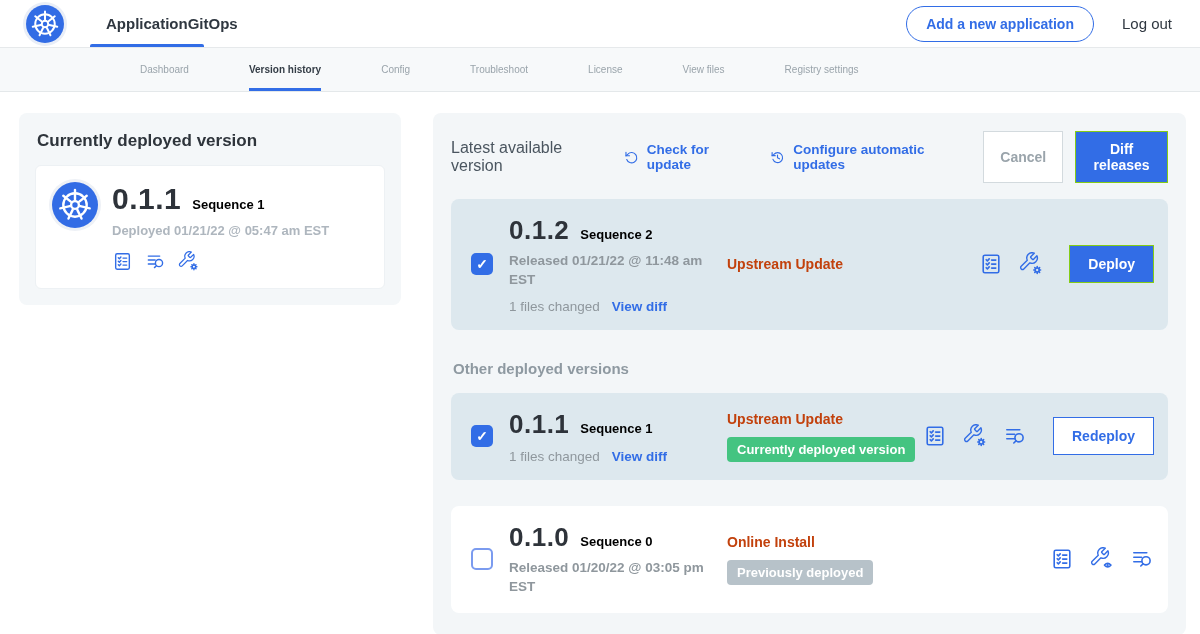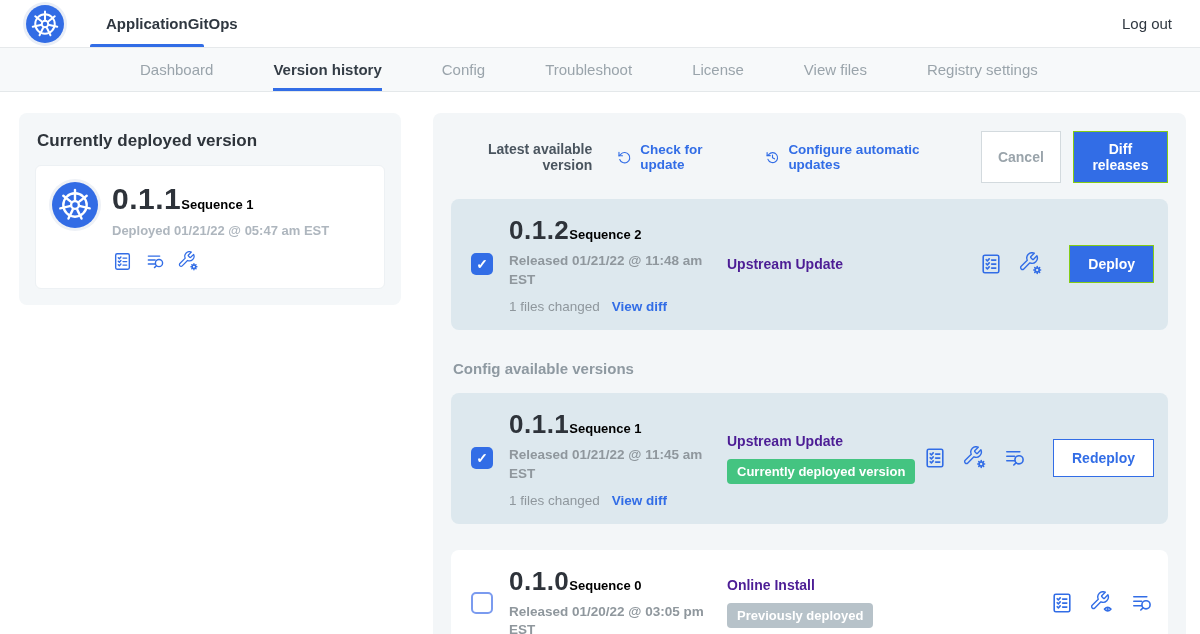--- a/index.html
+++ b/index.html
@@ -20,51 +20,51 @@
     bottom:0; height:3px; background:#326de6; border-radius:2px 2px 0 0; }
   .topnav-right { margin-left:auto; display:flex; align-items:center; gap:28px; }
   .pill-btn { background:#fff; border:1px solid #326de6; color:#326de6; font-weight:700;
     font-size:14px; padding:9px 19px; border-radius:20px; cursor:pointer;
     font-family:inherit; }
   .logout { font-size:15px; color:#2f3740; cursor:pointer; }
 
   
   .subnav { height:44px; background:#f7f9fa; border-bottom:1px solid #e4e8ea;
     display:flex; align-items:stretch; padding-left:140px; gap:60px; }
-  .subnav-tab { position:relative; display:flex; align-items:center; font-size:15px;
+  .subnav-tab { position:relative; display:flex; align-items:center; font-size:10px;
     color:#9aa4ab; cursor:pointer; white-space:nowrap; }
   .subnav-tab.active { color:#343d46; font-weight:700; }
   .subnav-tab.active::after { content:""; position:absolute; left:0; right:0; bottom:0;
     height:3px; background:#326de6; }
 
   
   .main { display:flex; align-items:flex-start; gap:32px; padding:21px 14px 0 19px; }
 
   
   .deployed-panel { width:382px; flex-shrink:0; background:#f4f7f9; border-radius:8px;
     padding:16px; }
   .deployed-title { font-size:17px; font-weight:700; color:#2e343b; margin:2px 0 14px 2px; }
   .deployed-card { background:#fff; border:1px solid #edf1f4; border-radius:6px;
     padding:16px; display:flex; gap:14px; align-items:flex-start; }
   .k8s-badge { width:46px; height:46px; border-radius:50%; background:#326ce5;
     box-shadow:0 0 0 3px #eef1f6; color:#fff; flex-shrink:0;
     display:flex; align-items:center; justify-content:center; }
   .k8s-badge .icon-btn { width:36px; height:36px; display:block; }
-  .version-line { display:flex; align-items:baseline; }
+  .version-line { display:flex; align-items:baseline; gap:11px; }
   .version-num-lg { font-size:30px; font-weight:800; color:#2e333a; letter-spacing:.5px; }
   .sequence { font-size:13px; font-weight:600; color:#000000; }
   .deployed-at { margin-top:7px; font-size:13px; font-weight:600; color:#aeb6be; }
   .card-icons { margin-top:13px; display:flex; gap:12px; color:#326de6; }
   .card-icons .icon-btn { width:21px; height:21px; display:block; cursor:pointer; }
 
   
   .available-panel { flex:1; background:#f3f6f8; border-radius:8px;
     padding:16px 18px 22px; min-height:504px; }
   .panel-header { display:flex; align-items:center; margin:2px 0 16px; }
-  .panel-title { font-size:14px; font-weight:700; color:#4a555f; margin-right:24px;text-align:right; }
+  .panel-title { font-size:16px; font-weight:400; color:#4a555f; margin-right:24px; }
   .hdr-link { display:flex; align-items:center; gap:7px; color:#326de6; font-weight:700;
     font-size:13.5px; margin-right:28px; cursor:pointer; }
   .hdr-link .icon-btn { width:17px; height:17px; display:block; }
   .hdr-buttons { margin-left:auto; display:flex; gap:12px; }
   .btn { font-family:inherit; font-size:14px; font-weight:700; padding:9px 16px;
     border-radius:0; cursor:pointer; }
   .btn-cancel { background:#fff; border:1px solid #d3dade; color:#9aa4ab; }
   .btn-primary { background:#326de6; border:1px solid #84cc16; color:#fff; }
   .btn-outline { background:#ffffff; border:1px solid #326de6; color:#326de6; }
 
@@ -78,21 +78,21 @@
     justify-content:center; font-size:14px; font-weight:700; }
   .checkbox.unchecked { background:#fff; border:2px solid #7b9bef; }
   .version-col { width:200px; flex-shrink:0; }
   .version-num { font-size:26px; font-weight:800; color:#2e333a; letter-spacing:.5px; }
   .released { margin-top:6px; font-size:13.5px; font-weight:700; color:#8f979d;
     max-width:196px; line-height:1.4; }
   .files-line { margin-top:9px; display:flex; gap:12px; font-size:13.5px; }
   .files-changed { color:#8f979d; font-weight:500; }
   .view-diff { color:#326de6; font-weight:700; cursor:pointer; }
   .middle-col { flex:1; padding-left:18px; }
-  .source { font-size:14px; font-weight:700; color:#4c1d95; }
+  .source { font-size:14px; font-weight:700; color:#c2410c; }
   .badge { display:inline-block; margin-top:10px; font-size:13px; font-weight:700;
     color:#fff; padding:5px 10px; border-radius:4px; }
   .badge.green { background:#44c481; }
   .badge.gray  { background:#b7c2c9; }
   .row-actions { margin-left:auto; display:flex; align-items:center; gap:16px;
     color:#326de6; }
   .row-actions .icon-btn { width:24px; height:24px; display:block; cursor:pointer; }
   .row-actions .btn { margin-left:10px; padding:10px 18px;text-align:center; }
 
   .other-title { margin:30px 0 16px 2px; font-size:15px; color:#8e99a1; }
@@ -107,20 +107,21 @@
           <circle stroke="currentColor" fill="none" stroke-width="1.6" stroke-linecap="round" stroke-linejoin="round" cx="12" cy="12" r="7.8"></circle>
           <circle stroke="currentColor" fill="none" stroke-width="1.6" stroke-linecap="round" stroke-linejoin="round" cx="12" cy="12" r="2.6"></circle>
           <path stroke="currentColor" fill="none" stroke-width="1.6" stroke-linecap="round" stroke-linejoin="round" d="M12 8.4V1.9M14.81 9.76l5-3.95M15.51 12.8l6.3 1.45M13.56 15.24l2.8 5.8M10.44 15.24l-2.8 5.8M8.49 12.8l-6.3 1.45M9.19 9.76l-5-3.95"></path>
         </svg></span>
     </div>
   <nav class="topnav-tabs">
     <div class="topnav-tab active">Application</div>
     <div class="topnav-tab">GitOps</div>
   </nav>
   <div class="topnav-right">
+    <button class="pill-btn">Add a new application</button>
     <div class="logout">Log out</div>
   </div>
 </header>
 
 <nav class="subnav">
   <div class="subnav-tab">Dashboard</div>
   <div class="subnav-tab active">Version history</div>
   <div class="subnav-tab">Config</div>
   <div class="subnav-tab">Troubleshoot</div>
   <div class="subnav-tab">License</div>
@@ -236,30 +237,29 @@
                   <path stroke="currentColor" fill="none" stroke-width="1.6" stroke-linecap="round" stroke-linejoin="round" d="M14.7 6.3a1 1 0 0 0 0 1.4l1.6 1.6a1 1 0 0 0 1.4 0l3.77-3.77a6 6 0 0 1-7.94 7.94l-6.91 6.91a2.12 2.12 0 0 1-3-3l6.91-6.91a6 6 0 0 1 7.94-7.94l-3.76 3.76z"></path>
                 </g>
                 <circle stroke="currentColor" fill="none" stroke-width="1.6" stroke-linecap="round" stroke-linejoin="round" cx="18.2" cy="18" r="2"></circle>
                 <path stroke="currentColor" fill="none" stroke-width="1.6" stroke-linecap="round" stroke-linejoin="round" d="M18.2 14.6v1.2M18.2 20.2v1.2M14.8 18h1.2M20.4 18h1.2M15.8 15.6l.85.85M19.75 19.55l.85.85M15.8 20.4l.85-.85M19.75 16.45l.85-.85"></path>
               </svg></span>
           </span>
         <button class="btn btn-primary">Deploy</button>
       </div>
     </article>
 
-    <h3 class="other-title">Config available versions</h3>
+    <h3 class="other-title">Other deployed versions</h3>
 
     <article class="version-row selected">
       <span class="checkbox checked">✓</span>
       <div class="version-col">
         <div class="version-line">
           <span class="version-num">0.1.1</span>
           <span class="sequence">Sequence 1</span>
         </div>
-        <div class="released">Released 01/21/22 @ 11:45 am EST</div>
         <div class="files-line">
           <span class="files-changed">1 files changed</span>
           <span class="view-diff">View diff</span>
         </div>
       </div>
       <div class="middle-col">
         <div class="source">Upstream Update</div>
         <span class="badge green">Currently deployed version</span>
       </div>
       <div class="row-actions">

